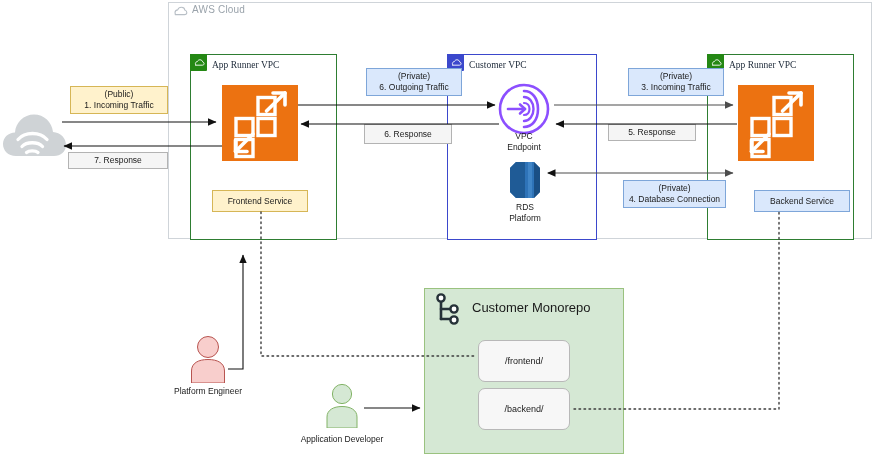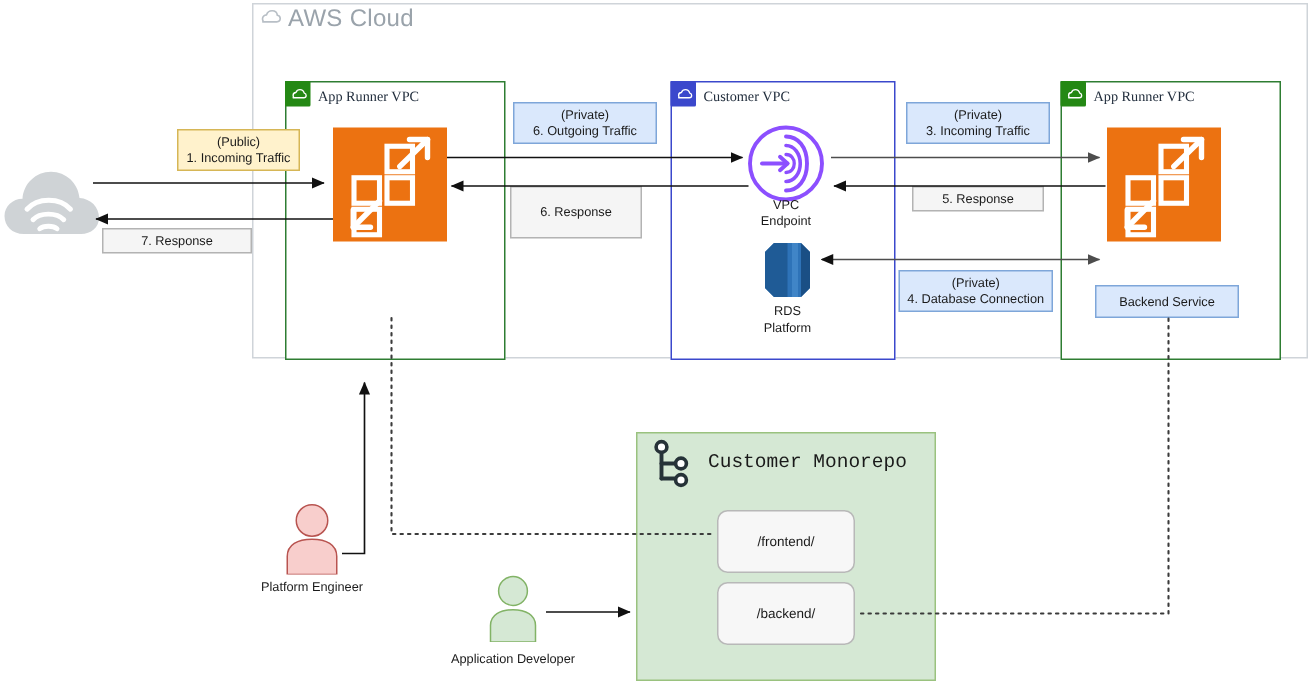--- a/index.html
+++ b/index.html
@@ -32,21 +32,21 @@
   
   .aws-cloud-box {
     left: 168px; top: 2px;
     width: 704px; height: 237px;
     border: 1px solid #cfd4d9;
     background: #ffffff;
     box-sizing: border-box;
   }
   .aws-cloud-label {
     left: 192px; top: 4px;
-    font-size: 16px;
+    font-size: 10px;
     color: #9aa3ab;
     letter-spacing: 0.2px;
     white-space: nowrap;
   }
   .aws-cloud-icon {
     left: 172px; top: 4px;
     width: 16px; height: 16px;
   }
 
   
@@ -82,38 +82,37 @@
     display: flex;
     flex-direction: column;
     align-items: center;
     justify-content: center;
     font-size: 8.5px;
     line-height: 11px;
     text-align: center;
     color: #1a1a1a;
     white-space: nowrap;
   }
-  .chip-blue   { background: #dae8fc; border: 1px solid #7ea6d9; }
+  .chip-blue   { background: #dae8fc; border: 1px solid #7ea6d9; margin-left: 24px; }
   .chip-yellow { background: #fff2cc; border: 1px solid #d6b656; }
   .chip-gray   { background: #f5f5f5; border: 1px solid #b3b3b3; }
 
   
   .monorepo-box {
     left: 424px; top: 288px;
     width: 200px; height: 166px;
     background: #d5e8d4;
     border: 1px solid #9ac27f;
     box-sizing: border-box;
   }
   .monorepo-title {
     left: 472px; top: 300px;
     font-size: 13px;
     color: #1a1a1a;
     white-space: nowrap;
-    font-family: Liberation Mono, monospace;
   }
   .repo-item {
     box-sizing: border-box;
     background: #f7f7f7;
     border: 1px solid #b8b8b8;
     border-radius: 7px;
     display: flex;
     align-items: center;
     justify-content: center;
     font-size: 9px;
@@ -179,20 +178,23 @@
       </g>
       <g stroke="#ffffff" stroke-width="3.6" fill="none" stroke-linecap="round">
         <path d="M44.5 26 L63 8"></path>
         <path d="M63 8 L63 20 M63 8 L51 8"></path>
         <path d="M31 49 L13.5 66.5"></path>
         <path d="M13.5 66.5 L13.5 55 M13.5 66.5 L25 66.5"></path>
       </g>
     </svg>
   </div>
 
+  <div class="abs chip chip-yellow" style="left:212px; top:190px; width:96px; height:22px;">
+    <span>Frontend Service</span>
+  </div>
 
   <div class="abs vpc-box vpc-blue" style="left:447px; top:54px; width:150px; height:186px;"></div>
   <div class="abs vpc-header-icon vpc-blue-ico" style="left:447px; top:54px;">
     <svg width="12" height="12" viewBox="0 0 16 16">
       <path d="M3.2 10.9h9.5c1.2 0 2.1-0.9 2.1-2 0-1-0.7-1.9-1.7-2.1C12.6 4.9 11.1 3.7 9.3 3.7c-1.6 0-3 1-3.6 2.5C4.3 6.3 3.2 7.4 3.2 8.8c0 0.8 0.3 1.5 0.9 2z" fill="none" stroke="#ffffff" stroke-width="1.2" stroke-linejoin="round"></path>
     </svg>
   </div>
   <div class="abs vpc-title" style="left:469px; top:60px;">Customer VPC</div>
 
   <div class="abs" style="left:498px; top:83px;">
@@ -245,35 +247,35 @@
         <path d="M31 49 L13.5 66.5"></path>
         <path d="M13.5 66.5 L13.5 55 M13.5 66.5 L25 66.5"></path>
       </g>
     </svg>
   </div>
 
   <div class="abs chip chip-blue" style="left:730px; top:190px; width:96px; height:22px;">
     <span>Backend Service</span>
   </div>
 
-  <div class="abs chip chip-yellow" style="left:70px; top:86px; width:82px; height:28px;margin-left:48px;">
+  <div class="abs chip chip-yellow" style="left:70px; top:86px; width:98px; height:28px;">
     <span>(Public)</span>
     <span>1. Incoming Traffic</span>
   </div>
 
   <div class="abs chip chip-gray" style="left:68px; top:152px; width:100px; height:17px;">
     <span>7. Response</span>
   </div>
 
   <div class="abs chip chip-blue" style="left:342px; top:68px; width:96px; height:28px;">
     <span>(Private)</span>
     <span>6. Outgoing Traffic</span>
   </div>
 
-  <div class="abs chip chip-gray" style="left:340px; top:124px; width:88px; height:35px;">
+  <div class="abs chip chip-gray" style="left:364px; top:124px; width:88px; height:20px;">
     <span>6. Response</span>
   </div>
 
   <div class="abs chip chip-blue" style="left:604px; top:68px; width:96px; height:28px;">
     <span>(Private)</span>
     <span>3. Incoming Traffic</span>
   </div>
 
   <div class="abs chip chip-gray" style="left:608px; top:124px; width:88px; height:17px;">
     <span>5. Response</span>

